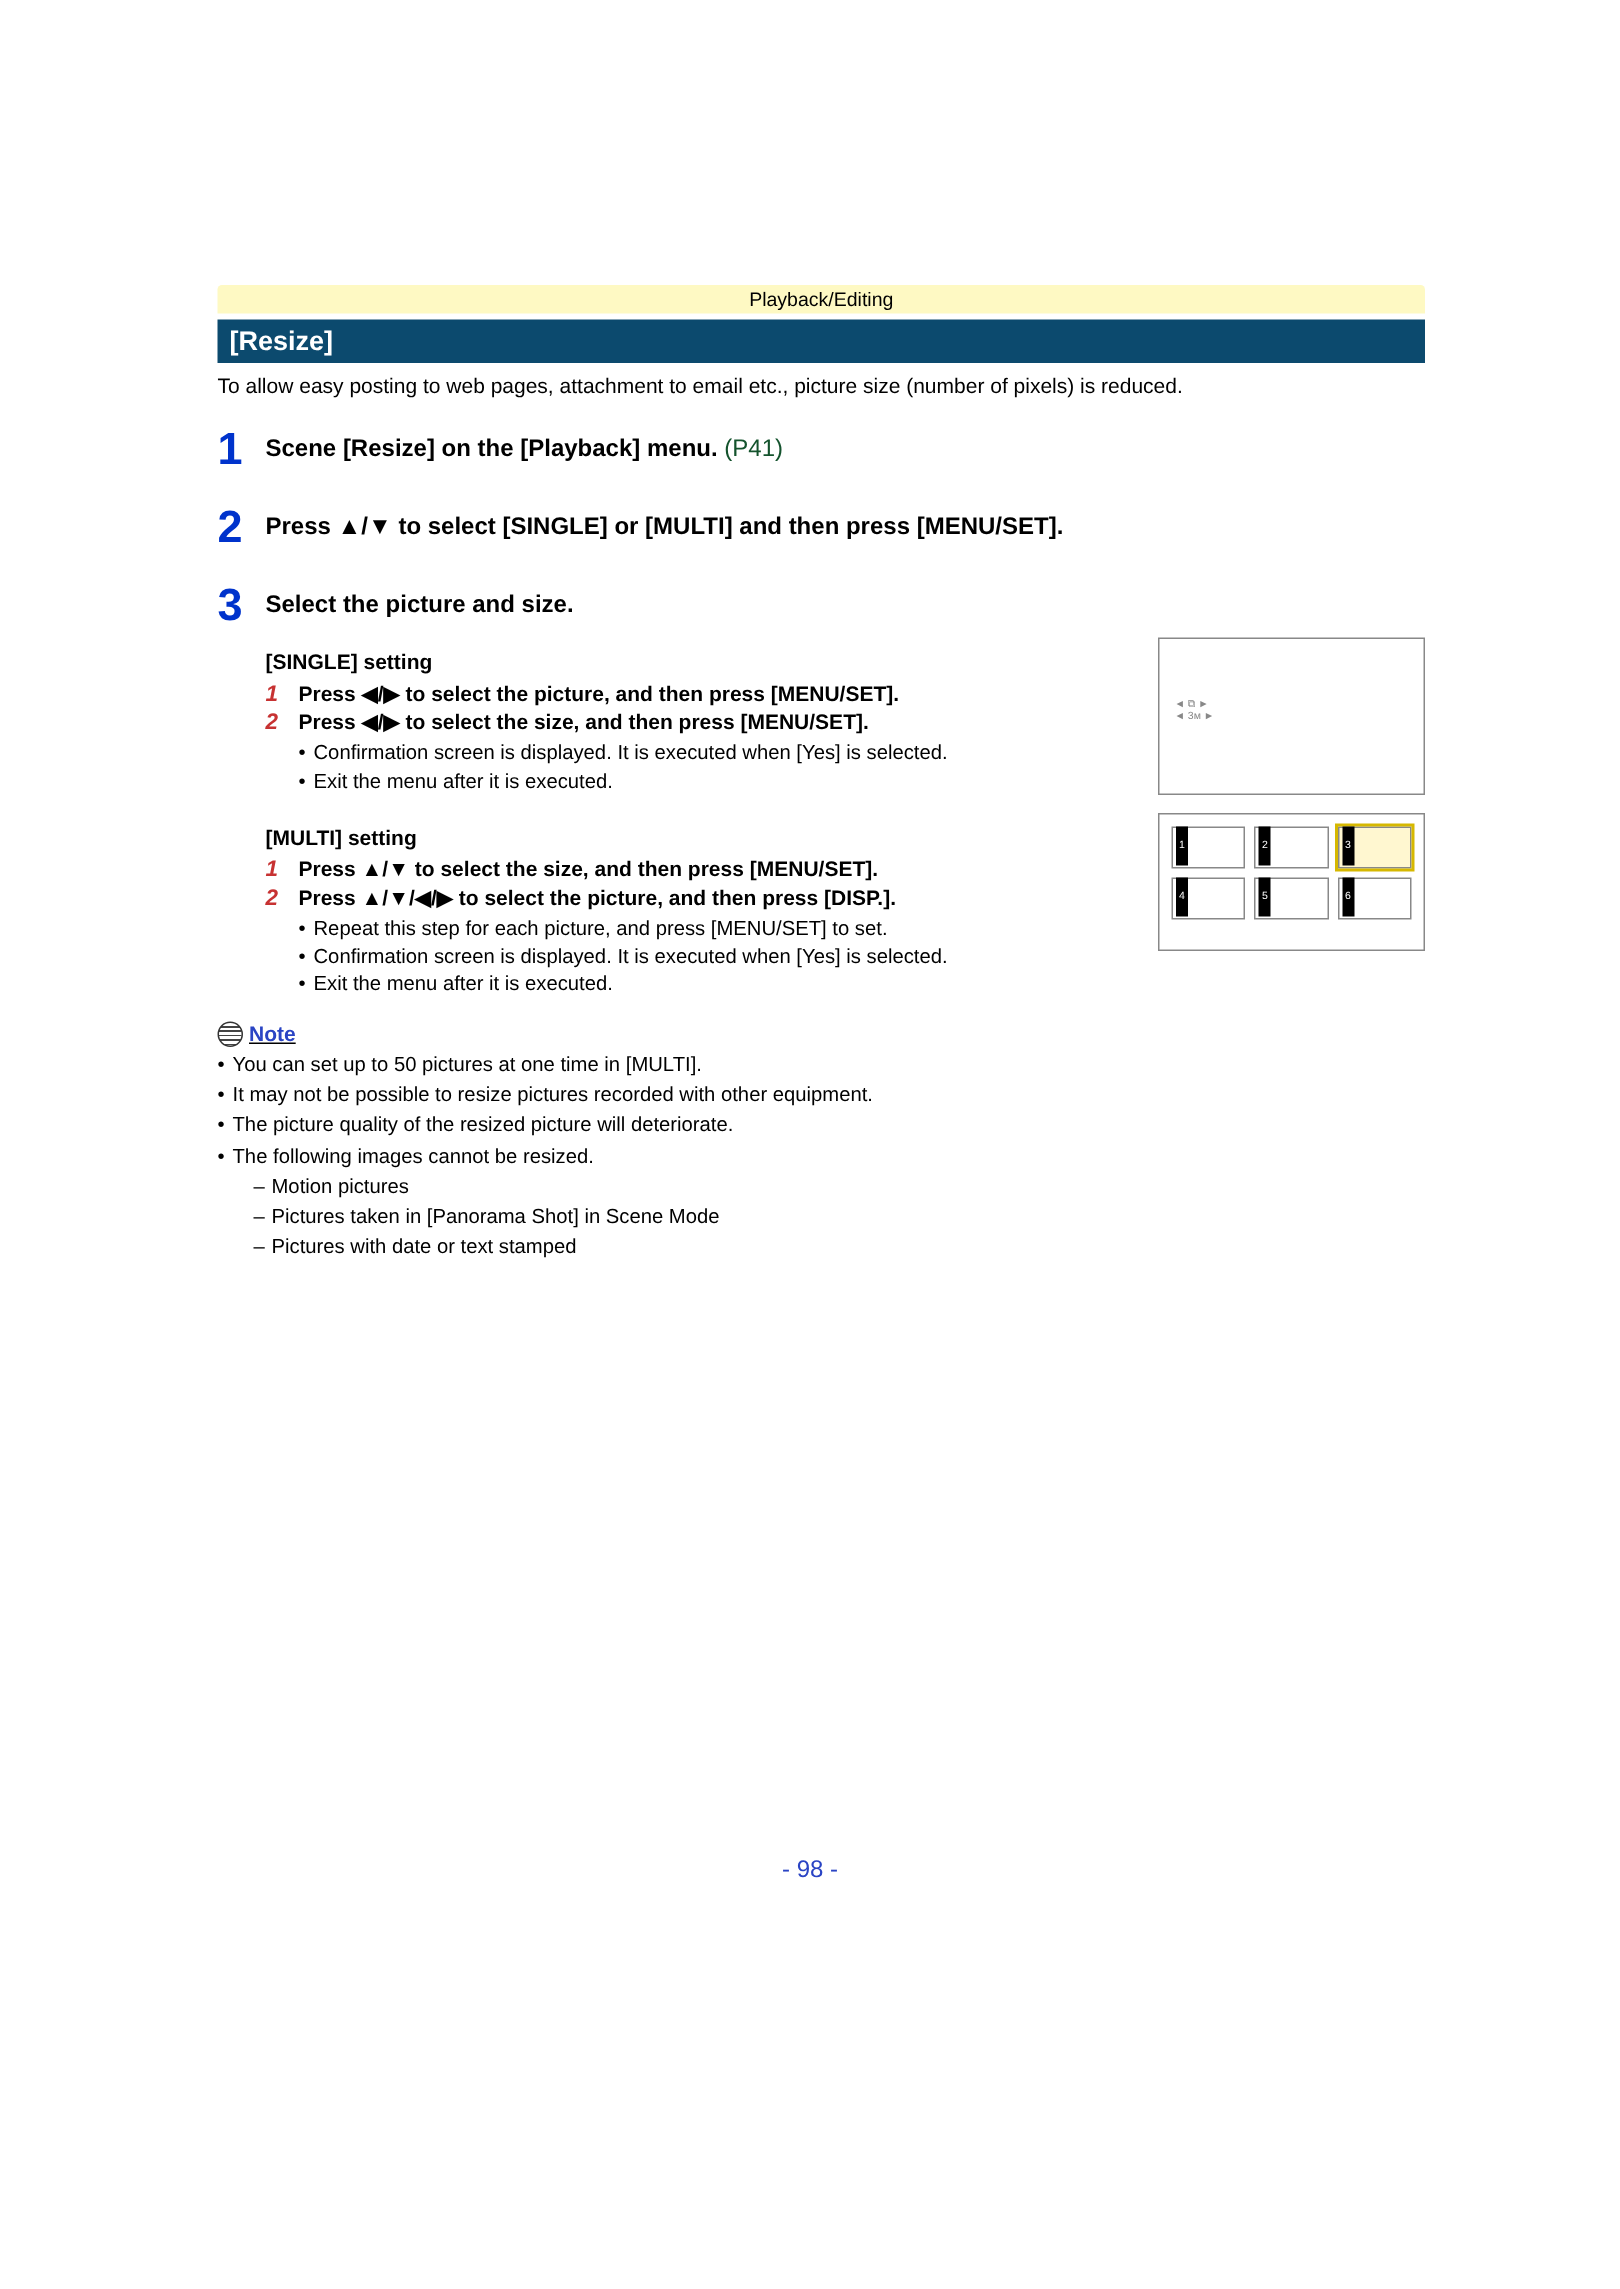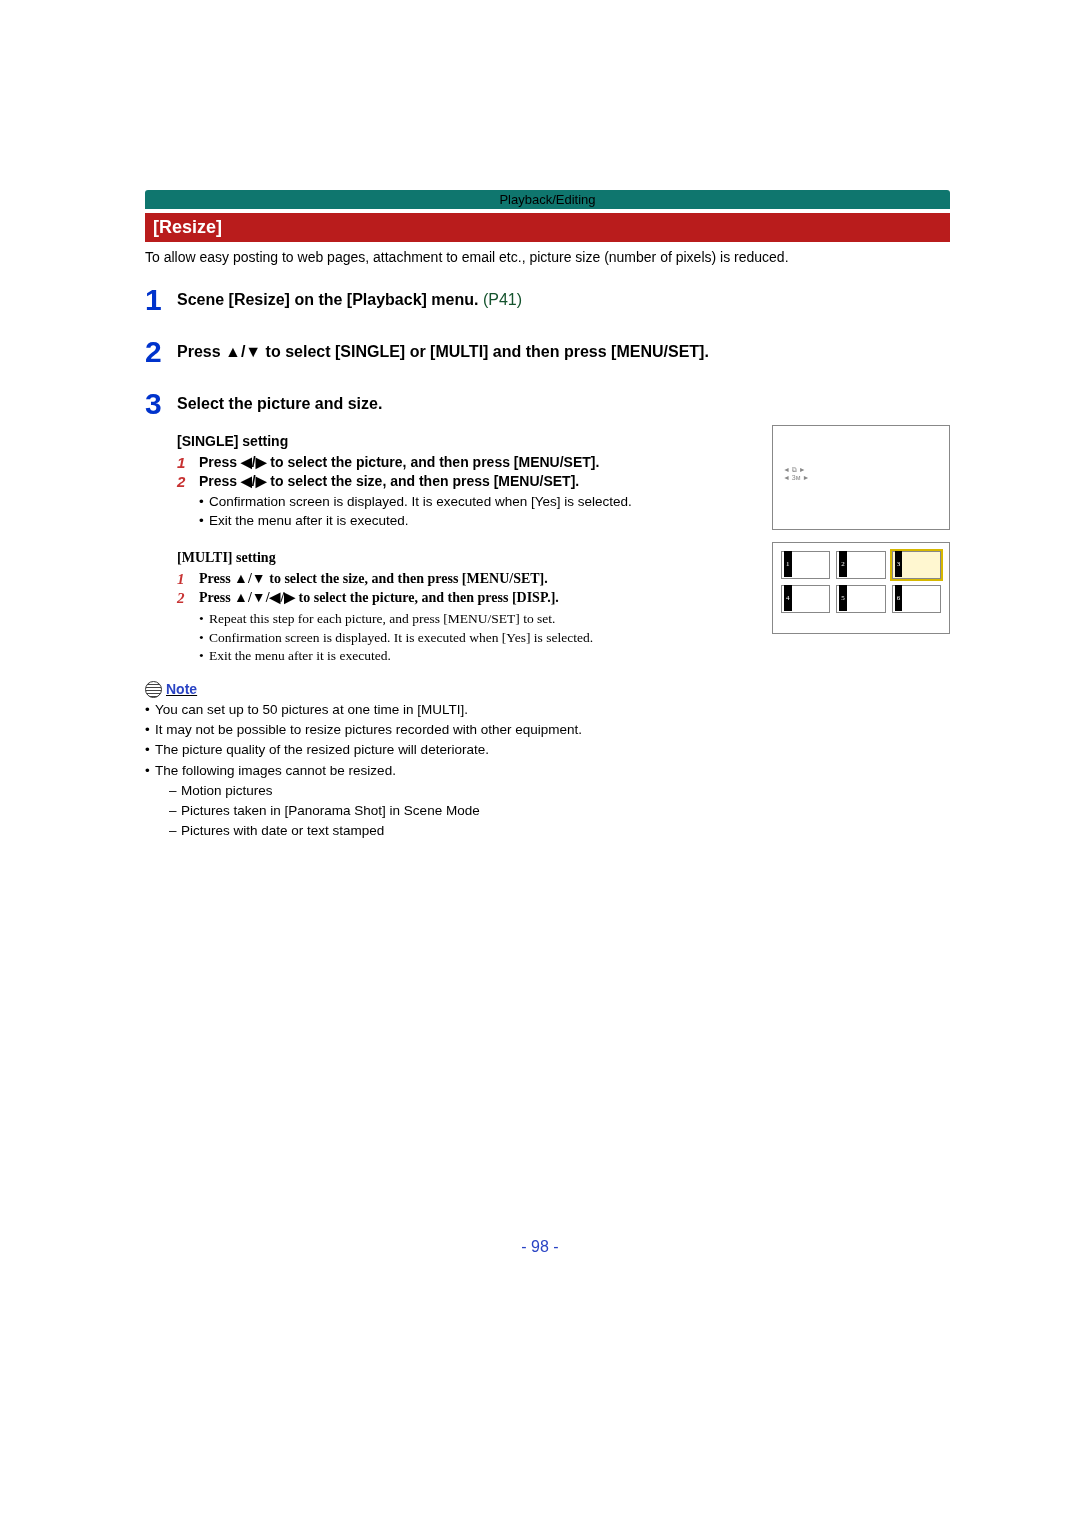--- a/index.html
+++ b/index.html
@@ -11,29 +11,29 @@
     background: #fff;
   }
   .page {
     width: 1080px;
     height: 1526px;
     position: relative;
     box-sizing: border-box;
     padding: 190px 130px 0 145px;
   }
   .breadcrumb-bar {
-    background: #0f766e;
+    background: #fef9c3;
     text-align: center;
     font-size: 13px;
     padding: 2px 0 2px 0;
     border-radius: 3px 3px 0 0;
     margin-bottom: 4px;
   }
   .section-title {
-    background: #b91c1c;
+    background: #0c4a6e;
     color: #fff;
     font-size: 18px;
     font-weight: bold;
     padding: 4px 8px;
   }
   .intro {
     font-size: 14px;
     line-height: 1.35;
     margin: 6px 0 18px 0;
   }
@@ -269,21 +269,21 @@
         </div>
       </div>
     </div>
     <div class="illus">
       <div class="illus-box illus-single">
         <div class="single-icons">◄ ⧉ ►<br>◄ 3м ►</div>
       </div>
     </div>
   </div>
 
-  <div class="setting-block" style="padding-left:32px; margin-top:12px;font-family:Liberation Serif, serif;">
+  <div class="setting-block" style="padding-left:32px; margin-top:12px;">
     <div class="setting-text">
       <div class="sub-setting">[MULTI] setting</div>
       <div class="sub-steps">
         <div class="sub-step">
           <div class="sub-step-num">1</div>
           <div class="sub-step-body sub-step-bold">Press ▲/▼ to select the size, and then press [MENU/SET].</div>
         </div>
         <div class="sub-step">
           <div class="sub-step-num">2</div>
           <div class="sub-step-body">

